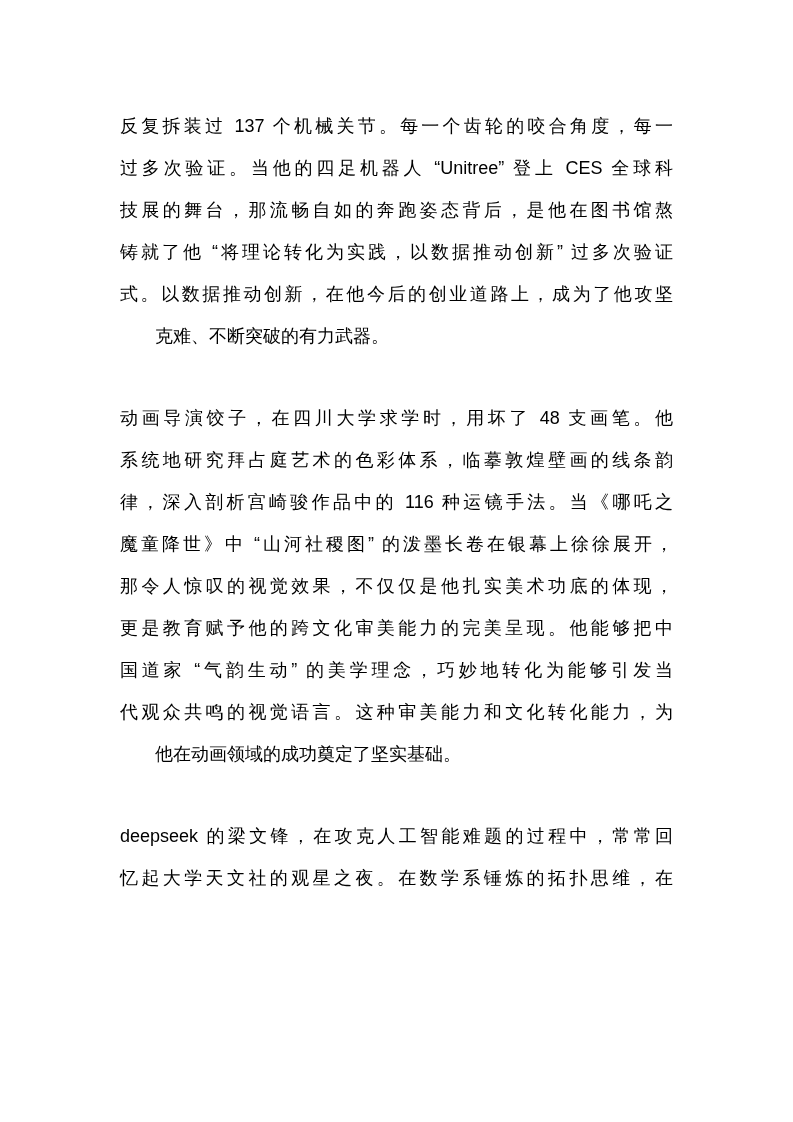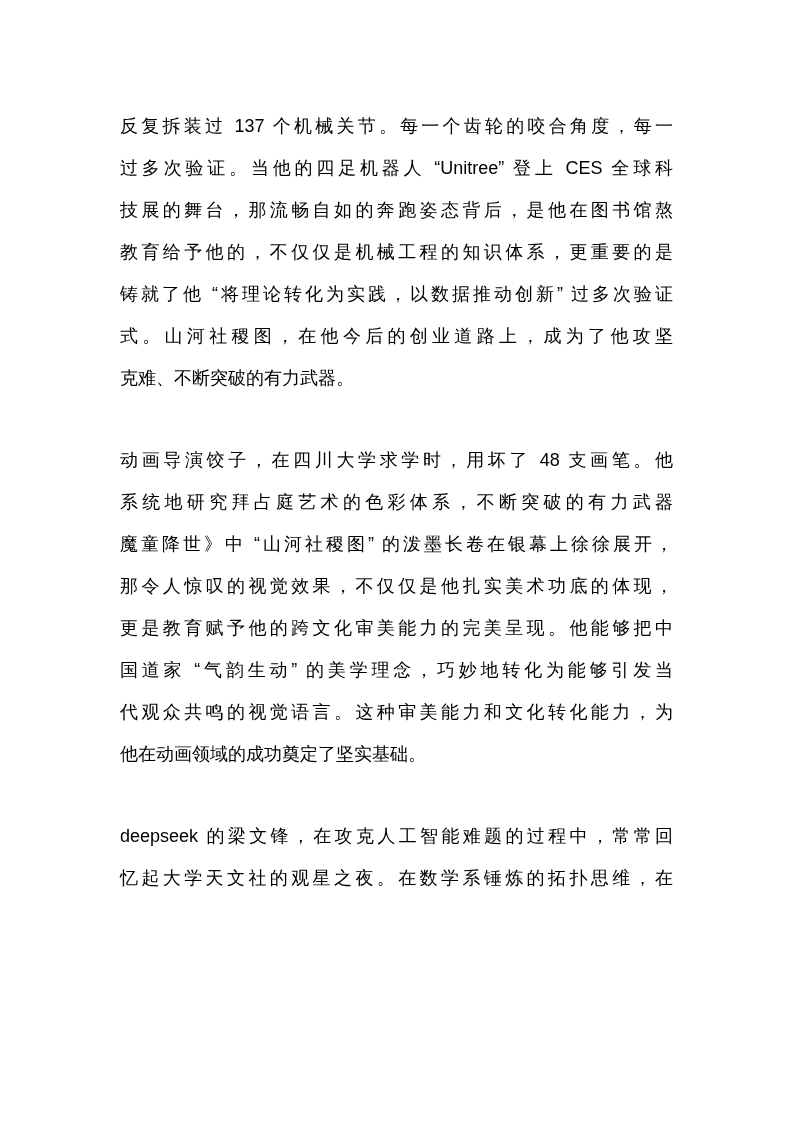--- a/index.html
+++ b/index.html
@@ -35,41 +35,42 @@
     font-size: 18px;
     line-height: 42px;
     color: #000000;
     text-align: justify;
     text-align-last: justify;
     text-justify: inter-character;
     white-space: normal;
   }
   .text-line.last-line {
     text-align-last: left;
+    margin-left: 35px;
   }
 </style>
 </head>
 <body>
 
 <div class="page">
   <div class="text-block">
 
     <p class="paragraph">
       <span class="text-line">反复拆装过 137 个机械关节。每一个齿轮的咬合角度，每一</span>
       <span class="text-line">过多次验证。当他的四足机器人 “Unitree” 登上 CES 全球科</span>
       <span class="text-line">技展的舞台，那流畅自如的奔跑姿态背后，是他在图书馆熬</span>
-      <span class="text-line">教育给予他的，不仅仅是机械工程的知识体系，更重要的是</span>
       <span class="text-line">铸就了他 “将理论转化为实践，以数据推动创新” 过多次验证</span>
-      <span class="text-line">式。山河社稷图，在他今后的创业道路上，成为了他攻坚</span>
+      <span class="text-line">式。以数据推动创新，在他今后的创业道路上，成为了他攻坚</span>
       <span class="text-line last-line">克难、不断突破的有力武器。</span>
     </p>
 
     <p class="paragraph">
       <span class="text-line">动画导演饺子，在四川大学求学时，用坏了 48 支画笔。他</span>
-      <span class="text-line">系统地研究拜占庭艺术的色彩体系，不断突破的有力武器</span>
+      <span class="text-line">系统地研究拜占庭艺术的色彩体系，临摹敦煌壁画的线条韵</span>
+      <span class="text-line">律，深入剖析宫崎骏作品中的 116 种运镜手法。当《哪吒之</span>
       <span class="text-line">魔童降世》中 “山河社稷图” 的泼墨长卷在银幕上徐徐展开，</span>
       <span class="text-line">那令人惊叹的视觉效果，不仅仅是他扎实美术功底的体现，</span>
       <span class="text-line">更是教育赋予他的跨文化审美能力的完美呈现。他能够把中</span>
       <span class="text-line">国道家 “气韵生动” 的美学理念，巧妙地转化为能够引发当</span>
       <span class="text-line">代观众共鸣的视觉语言。这种审美能力和文化转化能力，为</span>
       <span class="text-line last-line">他在动画领域的成功奠定了坚实基础。</span>
     </p>
 
     <p class="paragraph">
       <span class="text-line">deepseek 的梁文锋，在攻克人工智能难题的过程中，常常回</span>

